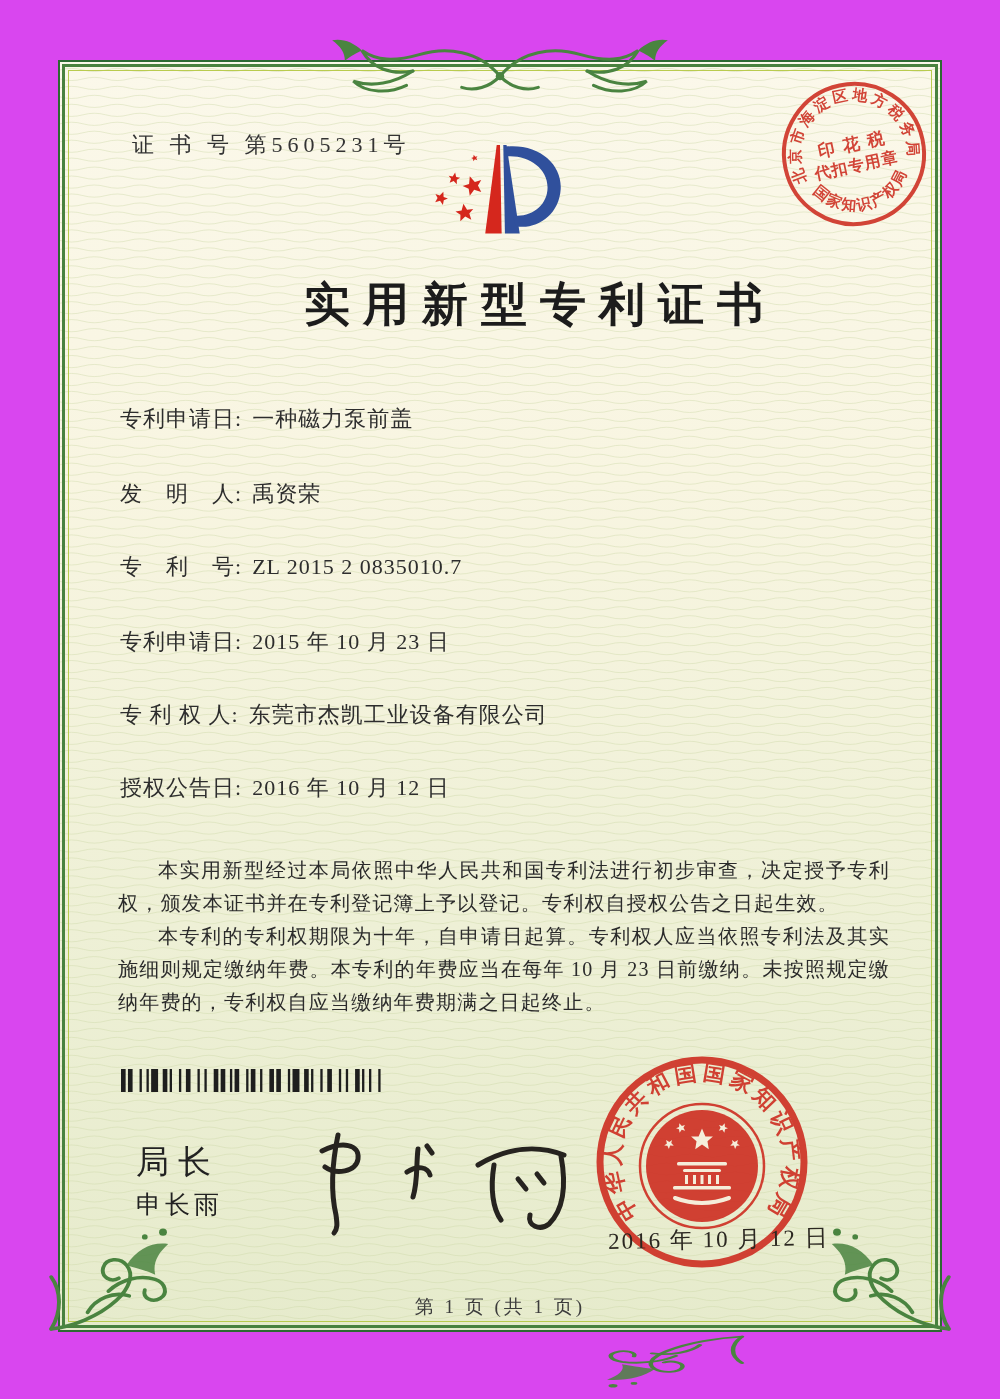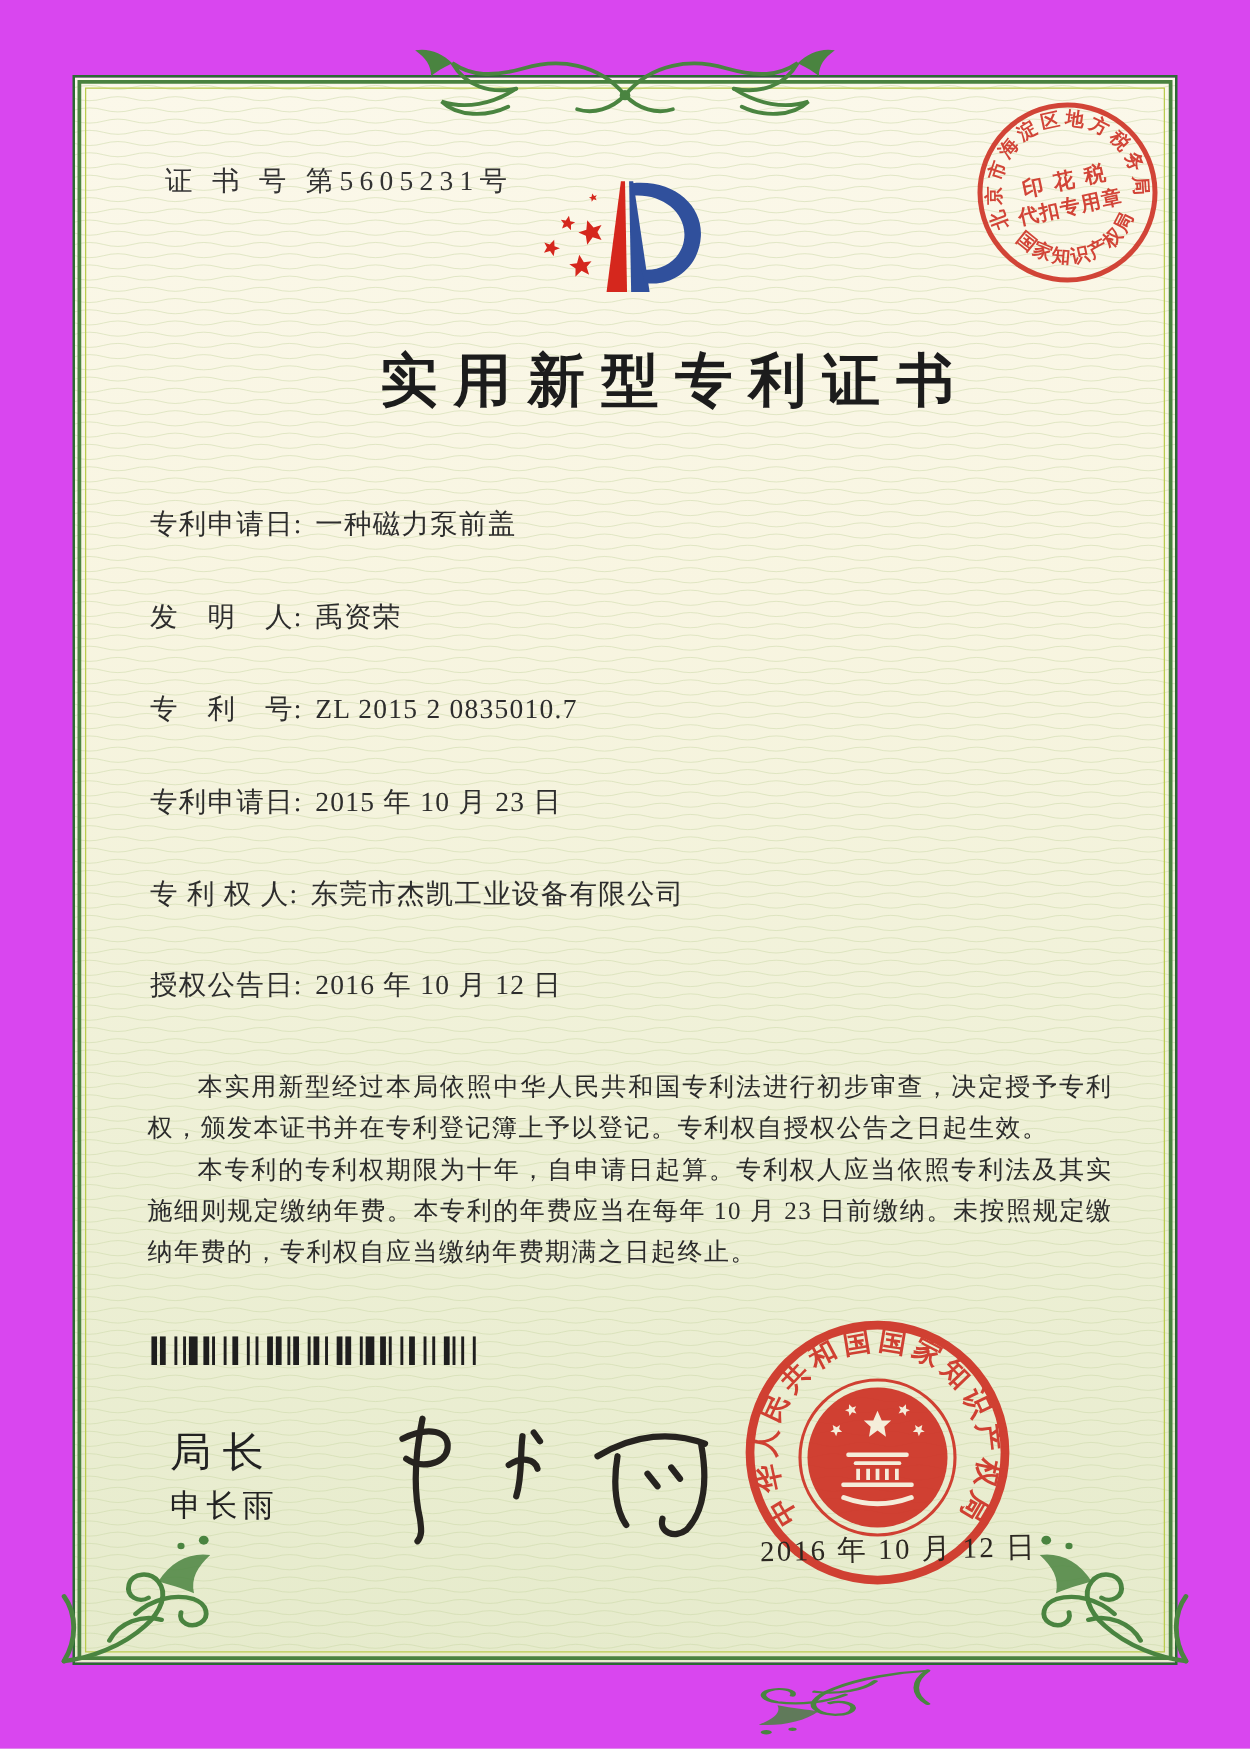--- a/index.html
+++ b/index.html
@@ -404,14 +404,15 @@
           <rect x="14" y="13" width="3" height="9"></rect>
           <rect x="-29" y="24" width="58" height="3.5" rx="1.5"></rect>
         </g>
         <path d="M-27,36 Q0,46 27,36" fill="none" stroke="#f6eedb" stroke-width="4" stroke-linecap="round"></path>
       </g>
     </g>
   </svg>
 
   <div class="abs seal-date">2016 年 10 月 12 日</div>
 
+  <div class="abs footer">第 1 页 (共 1 页)</div>
 
 </div>
 
 </body></html>

